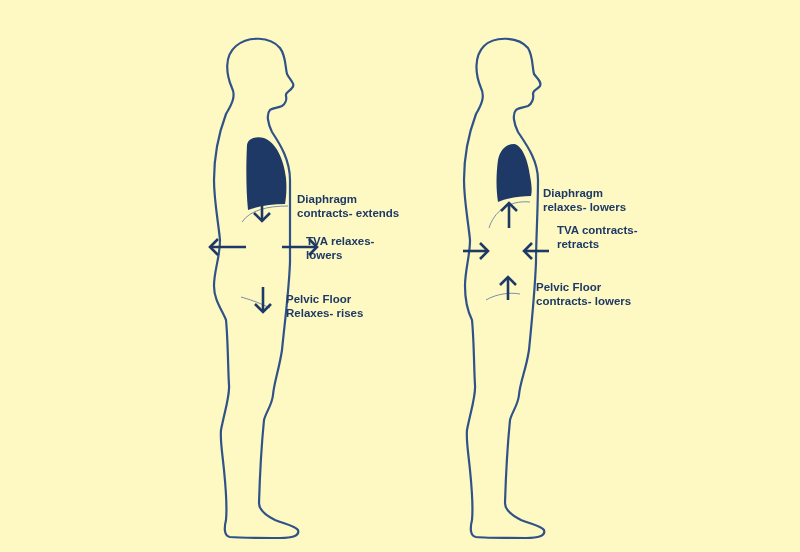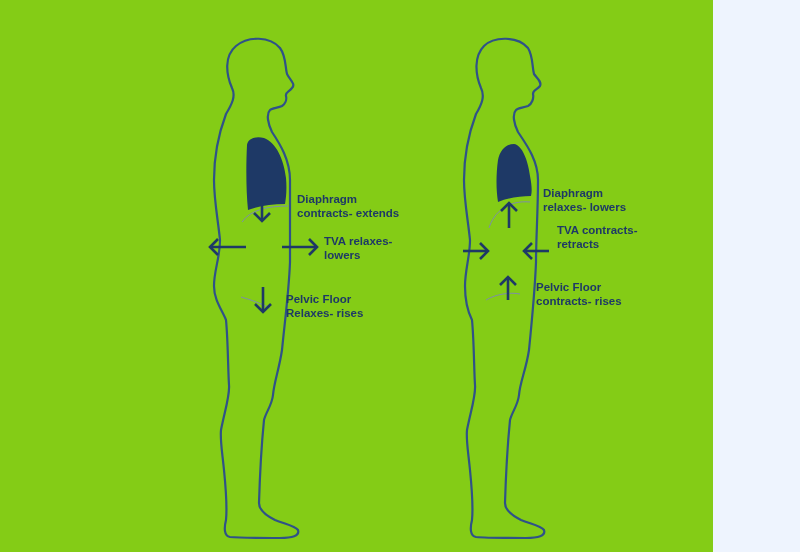--- a/index.html
+++ b/index.html
@@ -5,23 +5,23 @@
     html, body {
       margin: 0;
       padding: 0;
       width: 800px;
       height: 552px;
       background: #eef4fe;
       overflow: hidden;
     }
     .canvas {
       position: relative;
-      width: 713px;
+      width: 800px;
       height: 552px;
-      background: #84cc16;
+      background: #fef9c3;
     }
     svg.figure {
       position: absolute;
       left: 0;
       top: 0;
     }
     .outline {
       fill: none;
       stroke: #2f5288;
       stroke-width: 2.2;
@@ -187,35 +187,35 @@
         <line class="arrow" x1="508" y1="300" x2="508" y2="277"></line>
         <polyline class="arrow" points="500,285 508,277 516,285"></polyline>
       </g>
     </g>
   </svg>
 
   <div class="label" style="left:297px; top:192px;">
     <span>Diaphragm</span>
     <span>contracts- extends</span>
   </div>
-  <div class="label" style="left:324px; top:234px;">
+  <div class="label" style="left:306px; top:234px;">
     <span>TVA relaxes-</span>
     <span>lowers</span>
   </div>
   <div class="label" style="left:286px; top:292px;">
     <span>Pelvic Floor</span>
     <span>Relaxes- rises</span>
   </div>
 
   <div class="label" style="left:543px; top:186px;">
     <span>Diaphragm</span>
     <span>relaxes- lowers</span>
   </div>
   <div class="label" style="left:557px; top:223px;">
     <span>TVA contracts-</span>
     <span>retracts</span>
   </div>
   <div class="label" style="left:536px; top:280px;">
     <span>Pelvic Floor</span>
-    <span>contracts- rises</span>
+    <span>contracts- lowers</span>
   </div>
 
 </div>
 
 </body></html>

